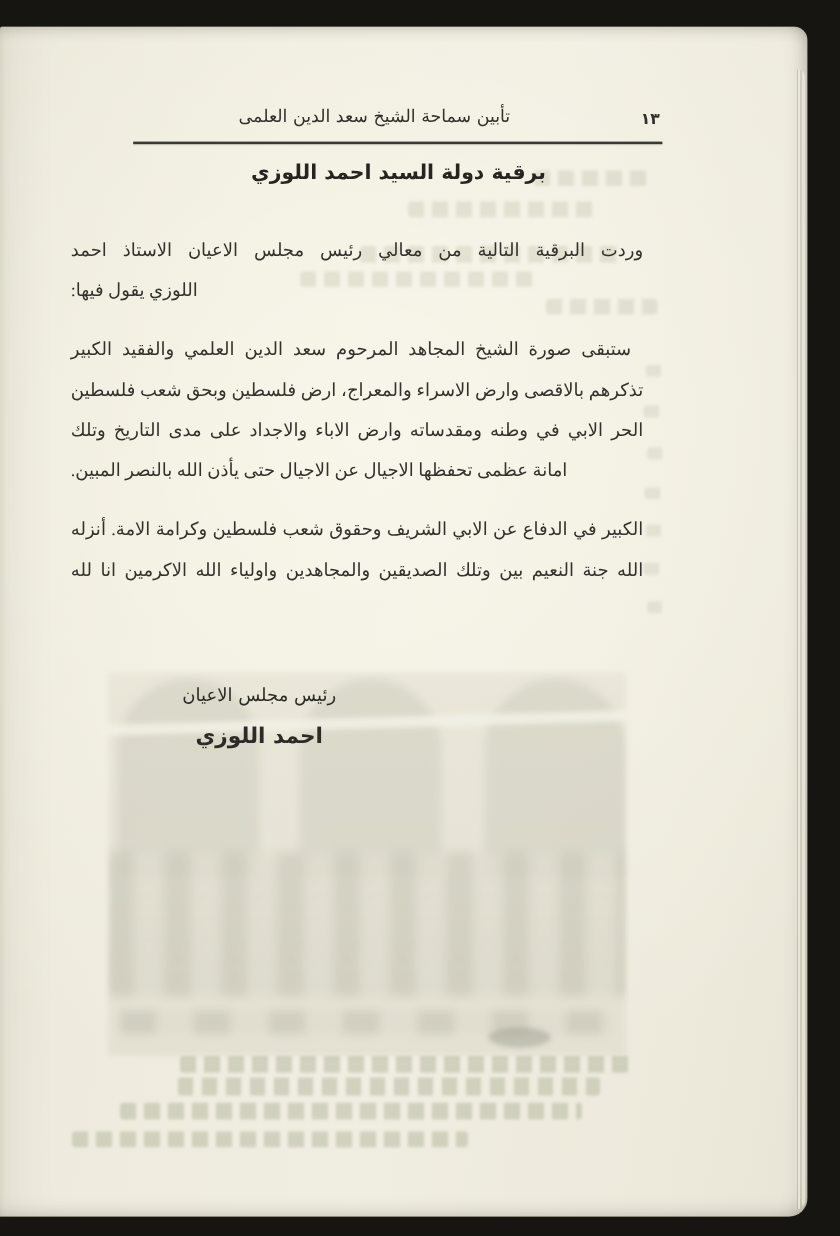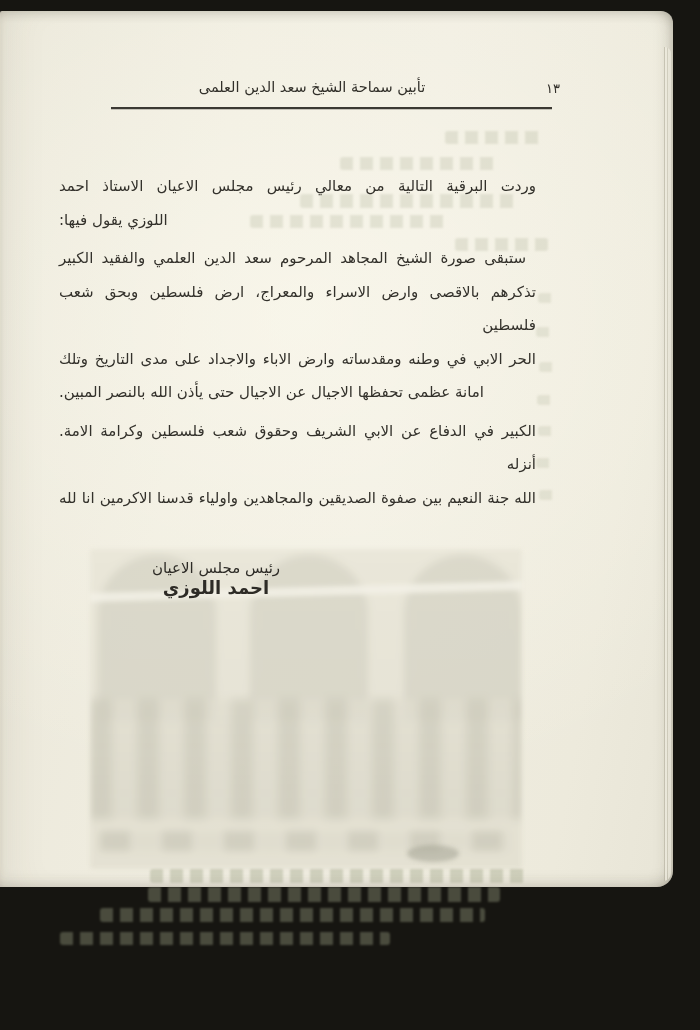--- a/index.html
+++ b/index.html
@@ -3,21 +3,21 @@
 <meta charset="utf-8">
 <style>
   html,body{margin:0;padding:0;}
   body{
     width:700px;height:1030px;position:relative;overflow:hidden;
     background:#161511;
     font-family:"DejaVu Sans", sans-serif;
   }
   
   .page{
-    position:absolute;left:0;top:11px;width:673px;height:876px;
+    position:absolute;left:0;top:22px;width:673px;height:992px;
     background:
       radial-gradient(ellipse 120% 80% at 45% 35%, rgba(255,253,242,.55), rgba(255,253,242,0) 70%),
       linear-gradient(100deg,#eae7d9 0%, #efecdf 30%, #f0ede1 55%, #edeadc 85%, #e8e5d7 100%);
     border-radius:2px 12px 16px 0;
     box-shadow:
       inset -10px 0 18px -10px rgba(60,55,40,.35),
       inset 0 8px 14px -10px rgba(60,55,40,.30),
       inset 0 -10px 20px -14px rgba(60,55,40,.28),
       inset 30px 0 50px -35px rgba(80,70,50,.15);
   }
@@ -31,47 +31,47 @@
     border-radius:0 8px 10px 0;
   }
   
   .hdr-title{
     position:absolute;left:182px;top:68px;width:260px;
     text-align:center;direction:rtl;
     font-size:14.5px;color:#32302a;letter-spacing:.2px;white-space:nowrap;
   }
   .hdr-num{
     position:absolute;left:534px;top:70px;width:26px;
-    text-align:right;font-size:13px;color:#32302a;
+    text-align:left;font-size:13px;color:#32302a;font-weight:bold;
   }
   .hdr-rule{
     position:absolute;left:111px;top:96px;width:441px;height:2px;
     background:#3b3933;box-shadow:0 1px 0 rgba(59,57,51,.25);
   }
   
   .heading{
     position:absolute;left:150px;top:112px;width:364px;
     direction:rtl;text-align:center;
     font-weight:bold;font-size:17px;color:#26241f;white-space:nowrap;
   }
   .bodytext{
     position:absolute;left:59px;top:155px;width:477px;
     direction:rtl;color:#33312b;font-size:15px;
   }
-  .para{margin:4px 0 5px 0;padding:0;}
+  .para{margin:16px 0 5px 0;padding:0;font-family:Liberation Serif, serif;}
   .tl{line-height:33.5px;white-space:normal;}
   .tl.j{text-align:justify;text-align-last:justify;}
   .tl.first{padding-right:10px;}
   .tl.last{text-align:center;text-align-last:left;white-space:nowrap;}
   
   .sig{
     position:absolute;left:126px;top:548px;width:180px;
     direction:rtl;text-align:center;color:#2d2b26;
   }
-  .sig .t{font-size:15px;white-space:nowrap;}
+  .sig .t{font-size:15px;margin-bottom:15px;white-space:nowrap;}
   .sig .n{font-size:18px;font-weight:bold;white-space:nowrap;}
   
   .ghost{
     position:absolute;border-radius:3px;filter:blur(1.3px);
     background:repeating-linear-gradient(90deg,
       rgba(158,163,134,.55) 0 13px, rgba(158,163,134,0) 13px 20px);
   }
   .ghost.mid{opacity:.40;}
   .ghost.low{opacity:.70;}
   .ghost.margin{opacity:.35;height:10px;width:18px;}
@@ -136,35 +136,36 @@
   <div class="smudge" style="left:407px;top:834px;width:52px;height:17px"></div>
   <div class="ghost low" style="left:150px;top:858px;width:377px;height:14px"></div>
   <div class="ghost low" style="left:148px;top:876px;width:352px;height:15px"></div>
   <div class="ghost low" style="left:100px;top:897px;width:385px;height:14px"></div>
   <div class="ghost low" style="left:60px;top:921px;width:330px;height:13px"></div>
 
   <div class="hdr-title">تأبين سماحة الشيخ سعد الدين العلمى</div>
   <div class="hdr-num">١٣</div>
   <div class="hdr-rule"></div>
 
+  <div class="heading">برقية دولة السيد احمد اللوزي</div>
 
   <div class="bodytext">
     <div class="para">
       <div class="tl j">وردت البرقية التالية من معالي رئيس مجلس الاعيان الاستاذ احمد</div>
       <div class="tl last">اللوزي يقول فيها:</div>
     </div>
     <div class="para">
       <div class="tl j first">ستبقى صورة الشيخ المجاهد المرحوم سعد الدين العلمي والفقيد الكبير</div>
       <div class="tl j">تذكرهم بالاقصى وارض الاسراء والمعراج، ارض فلسطين وبحق شعب فلسطين</div>
       <div class="tl j">الحر الابي في وطنه ومقدساته وارض الاباء والاجداد على مدى التاريخ وتلك</div>
       <div class="tl last">امانة عظمى تحفظها الاجيال عن الاجيال حتى يأذن الله بالنصر المبين.</div>
     </div>
     <div class="para">
       <div class="tl j">الكبير في الدفاع عن الابي الشريف وحقوق شعب فلسطين وكرامة الامة. أنزله</div>
-      <div class="tl j">الله جنة النعيم بين صفوة الصديقين والمجاهدين واولياء قدسنا الاكرمين انا لله</div>
+      <div class="tl j">الله جنة النعيم بين وتلك الصديقين والمجاهدين واولياء الله الاكرمين انا لله</div>
     </div>
   </div>
 
   <div class="sig">
     <div class="t">رئيس مجلس الاعيان</div>
     <div class="n">احمد اللوزي</div>
   </div>
 
   <div class="page-edges"></div>
 </div>

